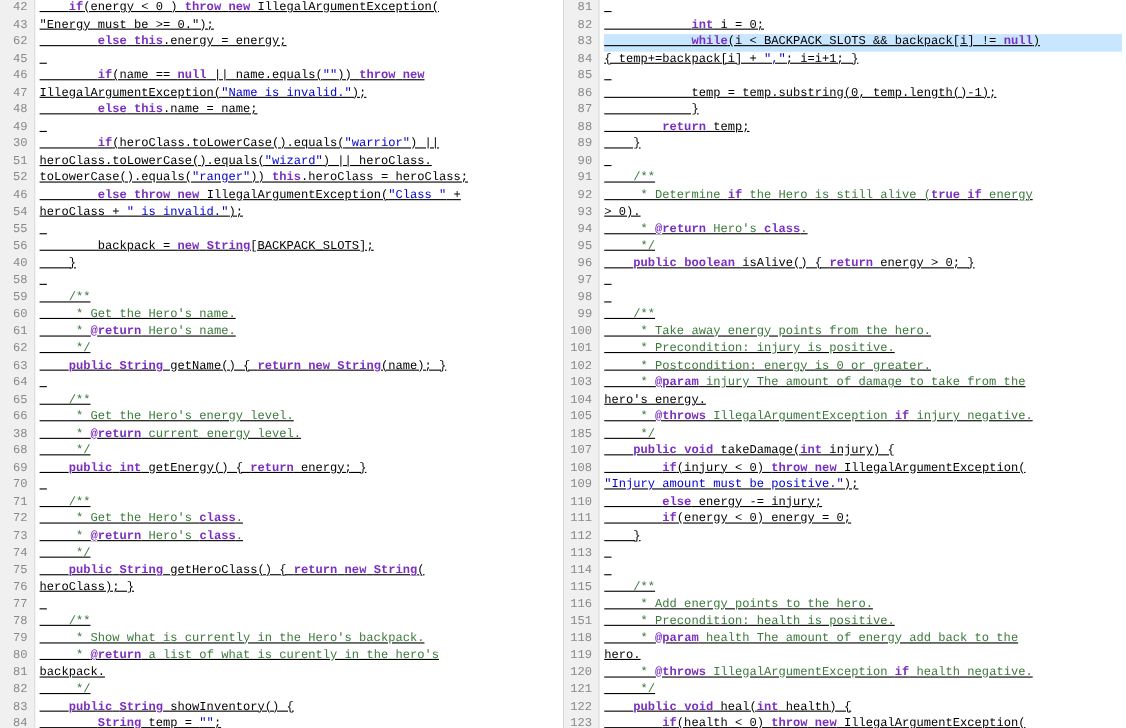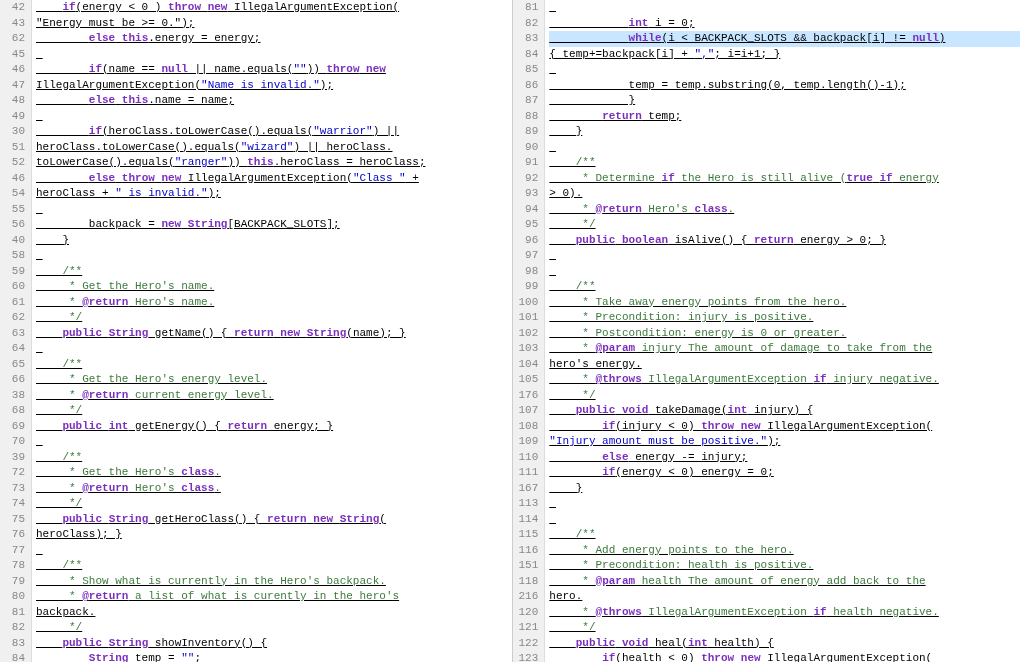--- a/index.html
+++ b/index.html
@@ -90,21 +90,21 @@
           <span class="line-number">61</span>
           <span class="line-number">62</span>
           <span class="line-number">63</span>
           <span class="line-number">64</span>
           <span class="line-number">65</span>
           <span class="line-number">66</span>
           <span class="line-number">38</span>
           <span class="line-number">68</span>
           <span class="line-number">69</span>
           <span class="line-number">70</span>
-          <span class="line-number">39</span>
+          <span class="line-number">71</span>
           <span class="line-number">72</span>
           <span class="line-number">73</span>
           <span class="line-number">74</span>
           <span class="line-number">75</span>
           <span class="line-number">76</span>
           <span class="line-number">77</span>
           <span class="line-number">78</span>
           <span class="line-number">79</span>
           <span class="line-number">80</span>
           <span class="line-number">81</span>
@@ -137,34 +137,34 @@
           <span class="line-number">96</span>
           <span class="line-number">97</span>
           <span class="line-number">98</span>
           <span class="line-number">99</span>
           <span class="line-number">100</span>
           <span class="line-number">101</span>
           <span class="line-number">102</span>
           <span class="line-number">103</span>
           <span class="line-number">104</span>
           <span class="line-number">105</span>
-          <span class="line-number">176</span>
+          <span class="line-number">185</span>
           <span class="line-number">107</span>
           <span class="line-number">108</span>
           <span class="line-number">109</span>
           <span class="line-number">110</span>
           <span class="line-number">111</span>
-          <span class="line-number">167</span>
+          <span class="line-number">112</span>
           <span class="line-number">113</span>
           <span class="line-number">114</span>
           <span class="line-number">115</span>
           <span class="line-number">116</span>
           <span class="line-number">151</span>
           <span class="line-number">118</span>
-          <span class="line-number">216</span>
+          <span class="line-number">119</span>
           <span class="line-number">120</span>
           <span class="line-number">121</span>
           <span class="line-number">122</span>
           <span class="line-number">123</span>
         </div>
       <div class="code-content" id="right-code-content"><span class="code-line" style="">&nbsp;</span><span class="code-line" style="">            <span style="color:#7b2fbe;font-weight:bold">int</span> i = 0;</span><span class="code-line" style="background:#c8e6ff;">            <span style="color:#7b2fbe;font-weight:bold">while</span>(i &lt; BACKPACK_SLOTS &amp;&amp; backpack[i] != <span style="color:#7b2fbe;font-weight:bold">null</span>)</span><span class="code-line" style="">{ temp+=backpack[i] + <span style="color:#0000cc">","</span>; i=i+1; }</span><span class="code-line" style="">&nbsp;</span><span class="code-line" style="">            temp = temp.substring(0, temp.length()-1);</span><span class="code-line" style="">            }</span><span class="code-line" style="">        <span style="color:#7b2fbe;font-weight:bold">return</span> temp;</span><span class="code-line" style="">    }</span><span class="code-line" style="">&nbsp;</span><span class="code-line" style=""><span style="color:#3c7a3c">    /**</span></span><span class="code-line" style=""><span style="color:#3c7a3c">     * Determine <span style="color:#7b2fbe;font-weight:bold">if</span> the Hero is still alive (<span style="color:#7b2fbe;font-weight:bold">true</span> <span style="color:#7b2fbe;font-weight:bold">if</span> energy</span></span><span class="code-line" style="">&gt; 0).</span><span class="code-line" style=""><span style="color:#3c7a3c">     * <span style="color:#7b2fbe;font-weight:bold">@<span style="color:#7b2fbe;font-weight:bold">return</span></span> Hero's <span style="color:#7b2fbe;font-weight:bold">class</span>.</span></span><span class="code-line" style=""><span style="color:#3c7a3c">     */</span></span><span class="code-line" style="">    <span style="color:#7b2fbe;font-weight:bold">public</span> <span style="color:#7b2fbe;font-weight:bold">boolean</span> isAlive() { <span style="color:#7b2fbe;font-weight:bold">return</span> energy &gt; 0; }</span><span class="code-line" style="">&nbsp;</span><span class="code-line" style="">&nbsp;</span><span class="code-line" style=""><span style="color:#3c7a3c">    /**</span></span><span class="code-line" style=""><span style="color:#3c7a3c">     * Take away energy points from the hero.</span></span><span class="code-line" style=""><span style="color:#3c7a3c">     * Precondition: injury is positive.</span></span><span class="code-line" style=""><span style="color:#3c7a3c">     * Postcondition: energy is 0 or greater.</span></span><span class="code-line" style=""><span style="color:#3c7a3c">     * <span style="color:#7b2fbe;font-weight:bold">@param</span> injury The amount of damage to take from the</span></span><span class="code-line" style="">hero's energy.</span><span class="code-line" style=""><span style="color:#3c7a3c">     * <span style="color:#7b2fbe;font-weight:bold">@throws</span> IllegalArgumentException <span style="color:#7b2fbe;font-weight:bold">if</span> injury negative.</span></span><span class="code-line" style=""><span style="color:#3c7a3c">     */</span></span><span class="code-line" style="">    <span style="color:#7b2fbe;font-weight:bold">public</span> <span style="color:#7b2fbe;font-weight:bold">void</span> takeDamage(<span style="color:#7b2fbe;font-weight:bold">int</span> injury) {</span><span class="code-line" style="">        <span style="color:#7b2fbe;font-weight:bold">if</span>(injury &lt; 0) <span style="color:#7b2fbe;font-weight:bold">throw</span> <span style="color:#7b2fbe;font-weight:bold">new</span> IllegalArgumentException(</span><span class="code-line" style=""><span style="color:#0000cc">"Injury amount must be positive."</span>);</span><span class="code-line" style="">        <span style="color:#7b2fbe;font-weight:bold">else</span> energy -= injury;</span><span class="code-line" style="">        <span style="color:#7b2fbe;font-weight:bold">if</span>(energy &lt; 0) energy = 0;</span><span class="code-line" style="">    }</span><span class="code-line" style="">&nbsp;</span><span class="code-line" style="">&nbsp;</span><span class="code-line" style=""><span style="color:#3c7a3c">    /**</span></span><span class="code-line" style=""><span style="color:#3c7a3c">     * Add energy points to the hero.</span></span><span class="code-line" style=""><span style="color:#3c7a3c">     * Precondition: health is positive.</span></span><span class="code-line" style=""><span style="color:#3c7a3c">     * <span style="color:#7b2fbe;font-weight:bold">@param</span> health The amount of energy add back to the</span></span><span class="code-line" style="">hero.</span><span class="code-line" style=""><span style="color:#3c7a3c">     * <span style="color:#7b2fbe;font-weight:bold">@throws</span> IllegalArgumentException <span style="color:#7b2fbe;font-weight:bold">if</span> health negative.</span></span><span class="code-line" style=""><span style="color:#3c7a3c">     */</span></span><span class="code-line" style="">    <span style="color:#7b2fbe;font-weight:bold">public</span> <span style="color:#7b2fbe;font-weight:bold">void</span> heal(<span style="color:#7b2fbe;font-weight:bold">int</span> health) {</span><span class="code-line" style="">        <span style="color:#7b2fbe;font-weight:bold">if</span>(health &lt; 0) <span style="color:#7b2fbe;font-weight:bold">throw</span> <span style="color:#7b2fbe;font-weight:bold">new</span> IllegalArgumentException(</span></div>
     </div>
   </div>
 </div>
 

